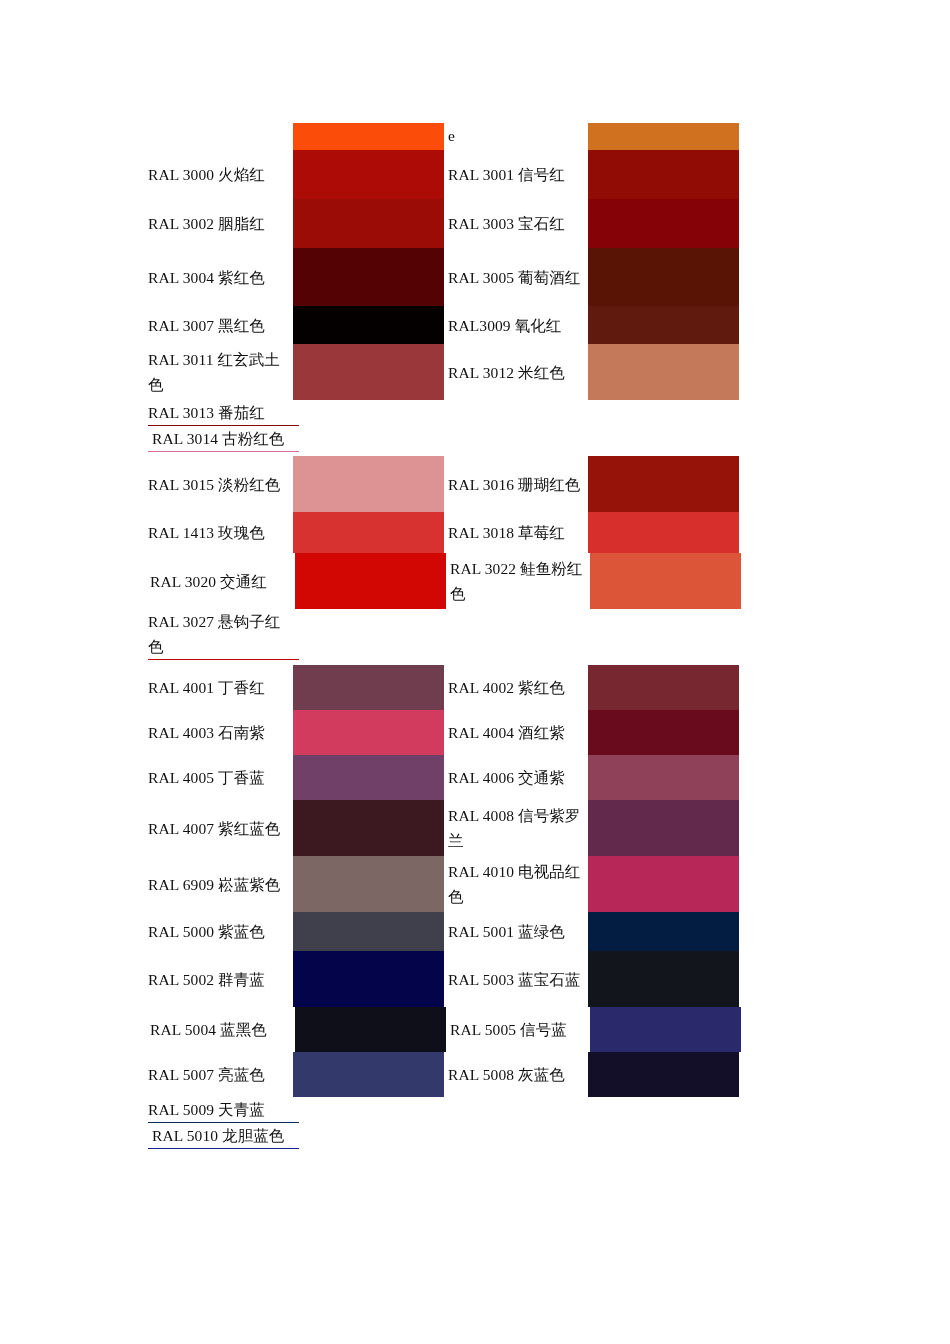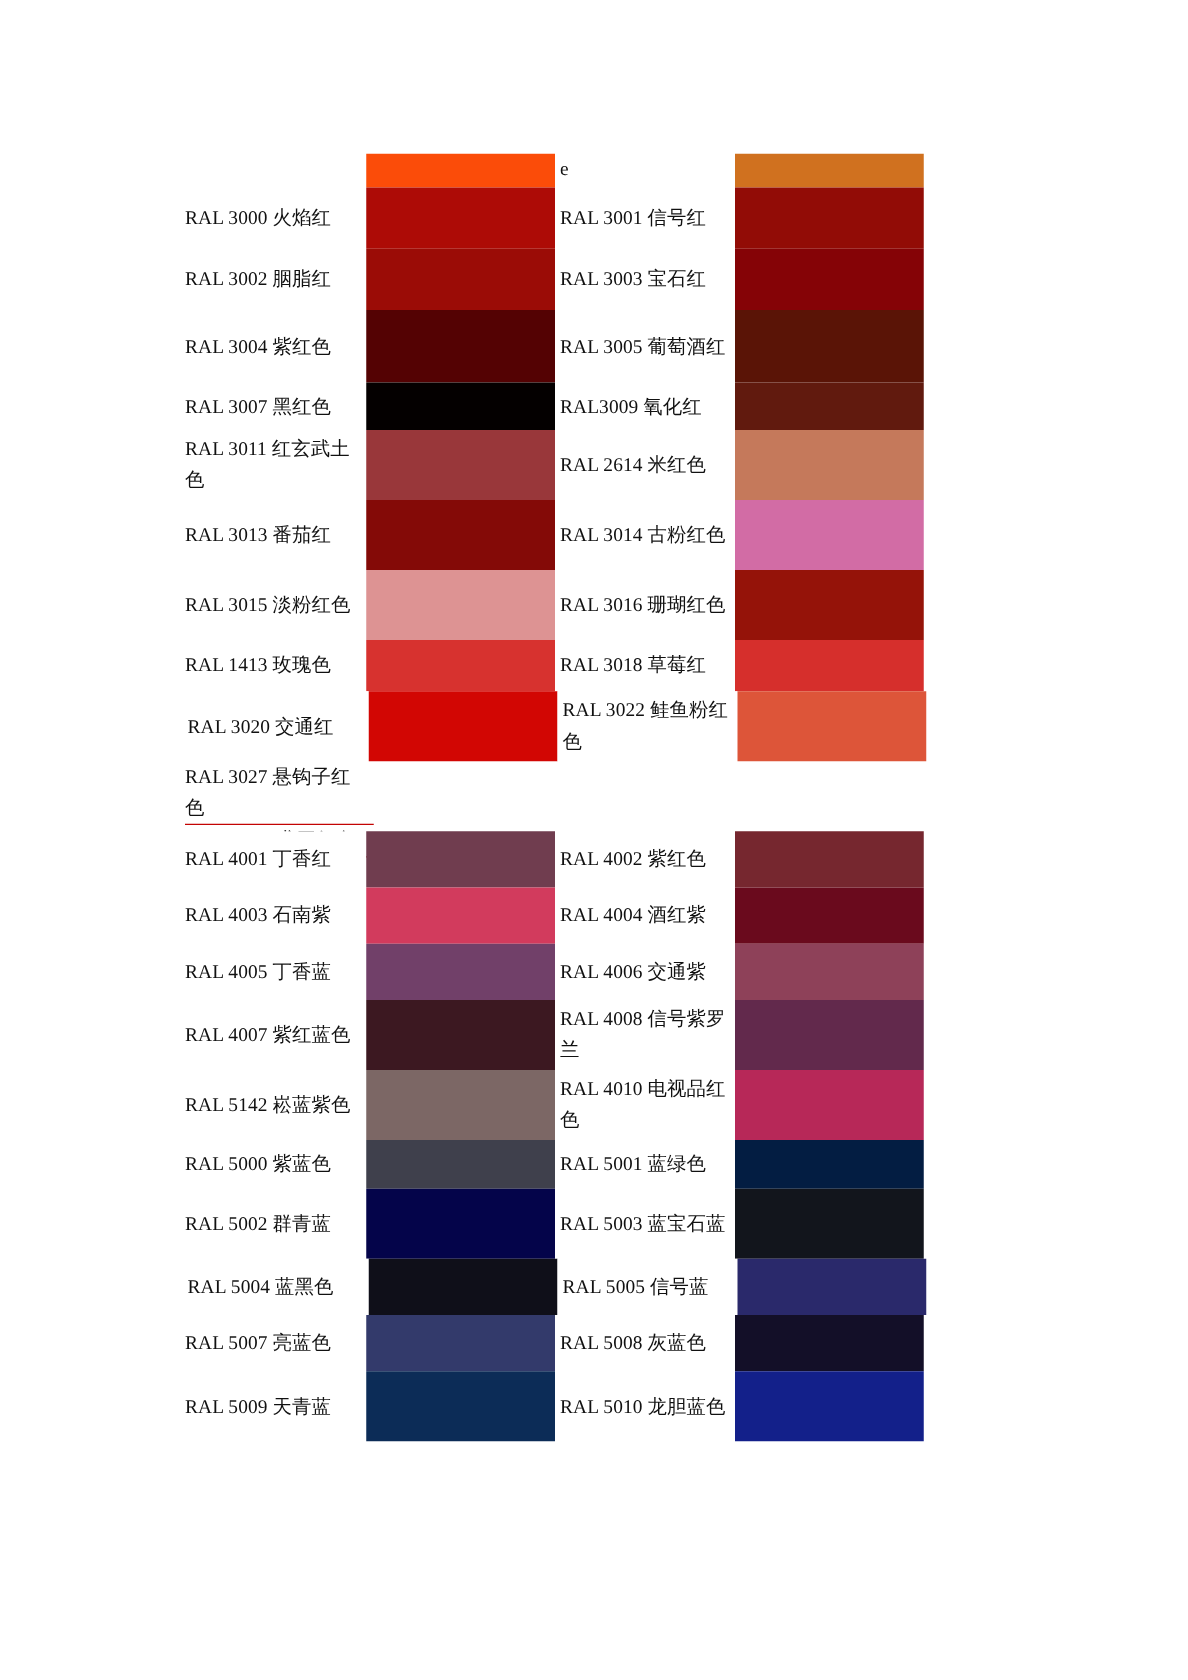--- a/index.html
+++ b/index.html
@@ -130,166 +130,166 @@
           <span class="txt">RAL3009 氧化红</span>
         </div>
         <div class="swatch-cell" style="background: rgb(97, 26, 14);"></div>
       </div>
       <div class="ral-row" style="height: 56px;">
         <div class="label-cell left">
           <span class="txt">RAL 3011 红玄武土色</span>
         </div>
         <div class="swatch-cell" style="background: rgb(153, 55, 58);"></div>
         <div class="label-cell right">
-          <span class="txt">RAL 2614 米红色</span>
+          <span class="txt">RAL 3012 米红色</span>
         </div>
         <div class="swatch-cell" style="background: rgb(197, 121, 91);"></div>
       </div>
+      <div class="ral-row" style="height: 56px; flex-direction: column;">
+        <div class="label-cell left">
+          <span class="txt">RAL 3013 番茄红</span>
+        </div>
+        <div class="swatch-cell" style="background: rgb(132, 10, 7);"></div>
+        <div class="label-cell right">
+          <span class="txt">RAL 3014 古粉红色</span>
+        </div>
+        <div class="swatch-cell" style="background: rgb(210, 108, 165);"></div>
+      </div>
+      <div class="ral-row" style="height: 56px; text-align: right;">
+        <div class="label-cell left">
+          <span class="txt">RAL 3015 淡粉红色</span>
+        </div>
+        <div class="swatch-cell" style="background: rgb(221, 147, 147);"></div>
+        <div class="label-cell right">
+          <span class="txt">RAL 3016 珊瑚红色</span>
+        </div>
+        <div class="swatch-cell" style="background: rgb(149, 19, 9);"></div>
+      </div>
+      <div class="ral-row" style="height: 41px;">
+        <div class="label-cell left">
+          <span class="txt">RAL 1413 玫瑰色</span>
+        </div>
+        <div class="swatch-cell" style="background: rgb(215, 50, 47);"></div>
+        <div class="label-cell right">
+          <span class="txt">RAL 3018 草莓红</span>
+        </div>
+        <div class="swatch-cell" style="background: rgb(214, 47, 44);"></div>
+      </div>
+      <div class="ral-row" style="height: 56px; justify-content: center;">
+        <div class="label-cell left">
+          <span class="txt">RAL 3020 交通红</span>
+        </div>
+        <div class="swatch-cell" style="background: rgb(210, 6, 3);"></div>
+        <div class="label-cell right">
+          <span class="txt">RAL 3022 鲑鱼粉红色</span>
+        </div>
+        <div class="swatch-cell" style="background: rgb(221, 85, 57);"></div>
+      </div>
+      <div class="ral-row" style="height: 56px; flex-direction: column;">
+        <div class="label-cell left">
+          <span class="txt">RAL 3027 悬钩子红色</span>
+        </div>
+        <div class="swatch-cell" style="background: rgb(195, 4, 3);"></div>
+        <div class="label-cell right">
+          <span class="txt">RAL 3031 戈亚红色</span>
+        </div>
+        <div class="swatch-cell" style="background: rgb(156, 24, 16);"></div>
+      </div>
+      <div class="ral-row" style="height: 45px;">
+        <div class="label-cell left">
+          <span class="txt">RAL 4001 丁香红</span>
+        </div>
+        <div class="swatch-cell" style="background: rgb(112, 61, 79);"></div>
+        <div class="label-cell right">
+          <span class="txt">RAL 4002 紫红色</span>
+        </div>
+        <div class="swatch-cell" style="background: rgb(118, 39, 47);"></div>
+      </div>
+      <div class="ral-row" style="height: 45px;">
+        <div class="label-cell left">
+          <span class="txt">RAL 4003 石南紫</span>
+        </div>
+        <div class="swatch-cell" style="background: rgb(210, 59, 93);"></div>
+        <div class="label-cell right">
+          <span class="txt">RAL 4004 酒红紫</span>
+        </div>
+        <div class="swatch-cell" style="background: rgb(106, 10, 29);"></div>
+      </div>
+      <div class="ral-row" style="height: 45px;">
+        <div class="label-cell left">
+          <span class="txt">RAL 4005 丁香蓝</span>
+        </div>
+        <div class="swatch-cell" style="background: rgb(113, 64, 105);"></div>
+        <div class="label-cell right">
+          <span class="txt">RAL 4006 交通紫</span>
+        </div>
+        <div class="swatch-cell" style="background: rgb(142, 65, 89);"></div>
+      </div>
       <div class="ral-row" style="height: 56px;">
         <div class="label-cell left">
-          <span class="txt">RAL 3013 番茄红</span>
-        </div>
-        <div class="swatch-cell" style="background: rgb(132, 10, 7);"></div>
-        <div class="label-cell right">
-          <span class="txt">RAL 3014 古粉红色</span>
-        </div>
-        <div class="swatch-cell" style="background: rgb(210, 108, 165);"></div>
-      </div>
-      <div class="ral-row" style="height: 56px; text-align: right;">
-        <div class="label-cell left">
-          <span class="txt">RAL 3015 淡粉红色</span>
-        </div>
-        <div class="swatch-cell" style="background: rgb(221, 147, 147);"></div>
-        <div class="label-cell right">
-          <span class="txt">RAL 3016 珊瑚红色</span>
-        </div>
-        <div class="swatch-cell" style="background: rgb(149, 19, 9);"></div>
-      </div>
-      <div class="ral-row" style="height: 41px;">
-        <div class="label-cell left">
-          <span class="txt">RAL 1413 玫瑰色</span>
-        </div>
-        <div class="swatch-cell" style="background: rgb(215, 50, 47);"></div>
-        <div class="label-cell right">
-          <span class="txt">RAL 3018 草莓红</span>
-        </div>
-        <div class="swatch-cell" style="background: rgb(214, 47, 44);"></div>
-      </div>
-      <div class="ral-row" style="height: 56px; justify-content: center;">
-        <div class="label-cell left">
-          <span class="txt">RAL 3020 交通红</span>
-        </div>
-        <div class="swatch-cell" style="background: rgb(210, 6, 3);"></div>
-        <div class="label-cell right">
-          <span class="txt">RAL 3022 鲑鱼粉红色</span>
-        </div>
-        <div class="swatch-cell" style="background: rgb(221, 85, 57);"></div>
+          <span class="txt">RAL 4007 紫红蓝色</span>
+        </div>
+        <div class="swatch-cell" style="background: rgb(60, 24, 33);"></div>
+        <div class="label-cell right">
+          <span class="txt">RAL 4008 信号紫罗兰</span>
+        </div>
+        <div class="swatch-cell" style="background: rgb(98, 41, 76);"></div>
+      </div>
+      <div class="ral-row" style="height: 56px;">
+        <div class="label-cell left">
+          <span class="txt">RAL 6909 崧蓝紫色</span>
+        </div>
+        <div class="swatch-cell" style="background: rgb(124, 103, 101);"></div>
+        <div class="label-cell right">
+          <span class="txt">RAL 4010 电视品红色</span>
+        </div>
+        <div class="swatch-cell" style="background: rgb(183, 40, 88);"></div>
+      </div>
+      <div class="ral-row" style="height: 39px;">
+        <div class="label-cell left">
+          <span class="txt">RAL 5000 紫蓝色</span>
+        </div>
+        <div class="swatch-cell" style="background: rgb(63, 64, 76);"></div>
+        <div class="label-cell right">
+          <span class="txt">RAL 5001 蓝绿色</span>
+        </div>
+        <div class="swatch-cell" style="background: rgb(3, 29, 66);"></div>
+      </div>
+      <div class="ral-row" style="height: 56px; text-align: center;">
+        <div class="label-cell left">
+          <span class="txt">RAL 5002 群青蓝</span>
+        </div>
+        <div class="swatch-cell" style="background: rgb(4, 4, 74);"></div>
+        <div class="label-cell right">
+          <span class="txt">RAL 5003 蓝宝石蓝</span>
+        </div>
+        <div class="swatch-cell" style="background: rgb(18, 21, 28);"></div>
+      </div>
+      <div class="ral-row" style="height: 45px; justify-content: center;">
+        <div class="label-cell left">
+          <span class="txt">RAL 5004 蓝黑色</span>
+        </div>
+        <div class="swatch-cell" style="background: rgb(15, 15, 25);"></div>
+        <div class="label-cell right">
+          <span class="txt">RAL 5005 信号蓝</span>
+        </div>
+        <div class="swatch-cell" style="background: rgb(42, 41, 107);"></div>
+      </div>
+      <div class="ral-row" style="height: 45px;">
+        <div class="label-cell left">
+          <span class="txt">RAL 5007 亮蓝色</span>
+        </div>
+        <div class="swatch-cell" style="background: rgb(51, 58, 107);"></div>
+        <div class="label-cell right">
+          <span class="txt">RAL 5008 灰蓝色</span>
+        </div>
+        <div class="swatch-cell" style="background: rgb(19, 15, 40);"></div>
       </div>
       <div class="ral-row" style="height: 56px; flex-direction: column;">
         <div class="label-cell left">
-          <span class="txt">RAL 3027 悬钩子红色</span>
-        </div>
-        <div class="swatch-cell" style="background: rgb(195, 4, 3);"></div>
-        <div class="label-cell right">
-          <span class="txt">RAL 3031 戈亚红色</span>
-        </div>
-        <div class="swatch-cell" style="background: rgb(156, 24, 16);"></div>
-      </div>
-      <div class="ral-row" style="height: 45px;">
-        <div class="label-cell left">
-          <span class="txt">RAL 4001 丁香红</span>
-        </div>
-        <div class="swatch-cell" style="background: rgb(112, 61, 79);"></div>
-        <div class="label-cell right">
-          <span class="txt">RAL 4002 紫红色</span>
-        </div>
-        <div class="swatch-cell" style="background: rgb(118, 39, 47);"></div>
-      </div>
-      <div class="ral-row" style="height: 45px;">
-        <div class="label-cell left">
-          <span class="txt">RAL 4003 石南紫</span>
-        </div>
-        <div class="swatch-cell" style="background: rgb(210, 59, 93);"></div>
-        <div class="label-cell right">
-          <span class="txt">RAL 4004 酒红紫</span>
-        </div>
-        <div class="swatch-cell" style="background: rgb(106, 10, 29);"></div>
-      </div>
-      <div class="ral-row" style="height: 45px;">
-        <div class="label-cell left">
-          <span class="txt">RAL 4005 丁香蓝</span>
-        </div>
-        <div class="swatch-cell" style="background: rgb(113, 64, 105);"></div>
-        <div class="label-cell right">
-          <span class="txt">RAL 4006 交通紫</span>
-        </div>
-        <div class="swatch-cell" style="background: rgb(142, 65, 89);"></div>
-      </div>
-      <div class="ral-row" style="height: 56px;">
-        <div class="label-cell left">
-          <span class="txt">RAL 4007 紫红蓝色</span>
-        </div>
-        <div class="swatch-cell" style="background: rgb(60, 24, 33);"></div>
-        <div class="label-cell right">
-          <span class="txt">RAL 4008 信号紫罗兰</span>
-        </div>
-        <div class="swatch-cell" style="background: rgb(98, 41, 76);"></div>
-      </div>
-      <div class="ral-row" style="height: 56px;">
-        <div class="label-cell left">
-          <span class="txt">RAL 5142 崧蓝紫色</span>
-        </div>
-        <div class="swatch-cell" style="background: rgb(124, 103, 101);"></div>
-        <div class="label-cell right">
-          <span class="txt">RAL 4010 电视品红色</span>
-        </div>
-        <div class="swatch-cell" style="background: rgb(183, 40, 88);"></div>
-      </div>
-      <div class="ral-row" style="height: 39px;">
-        <div class="label-cell left">
-          <span class="txt">RAL 5000 紫蓝色</span>
-        </div>
-        <div class="swatch-cell" style="background: rgb(63, 64, 76);"></div>
-        <div class="label-cell right">
-          <span class="txt">RAL 5001 蓝绿色</span>
-        </div>
-        <div class="swatch-cell" style="background: rgb(3, 29, 66);"></div>
-      </div>
-      <div class="ral-row" style="height: 56px; text-align: center;">
-        <div class="label-cell left">
-          <span class="txt">RAL 5002 群青蓝</span>
-        </div>
-        <div class="swatch-cell" style="background: rgb(4, 4, 74);"></div>
-        <div class="label-cell right">
-          <span class="txt">RAL 5003 蓝宝石蓝</span>
-        </div>
-        <div class="swatch-cell" style="background: rgb(18, 21, 28);"></div>
-      </div>
-      <div class="ral-row" style="height: 45px; justify-content: center;">
-        <div class="label-cell left">
-          <span class="txt">RAL 5004 蓝黑色</span>
-        </div>
-        <div class="swatch-cell" style="background: rgb(15, 15, 25);"></div>
-        <div class="label-cell right">
-          <span class="txt">RAL 5005 信号蓝</span>
-        </div>
-        <div class="swatch-cell" style="background: rgb(42, 41, 107);"></div>
-      </div>
-      <div class="ral-row" style="height: 45px;">
-        <div class="label-cell left">
-          <span class="txt">RAL 5007 亮蓝色</span>
-        </div>
-        <div class="swatch-cell" style="background: rgb(51, 58, 107);"></div>
-        <div class="label-cell right">
-          <span class="txt">RAL 5008 灰蓝色</span>
-        </div>
-        <div class="swatch-cell" style="background: rgb(19, 15, 40);"></div>
-      </div>
-      <div class="ral-row" style="height: 56px;">
-        <div class="label-cell left">
           <span class="txt">RAL 5009 天青蓝</span>
         </div>
         <div class="swatch-cell" style="background: rgb(12, 44, 87);"></div>
         <div class="label-cell right">
           <span class="txt">RAL 5010 龙胆蓝色</span>
         </div>
         <div class="swatch-cell" style="background: rgb(19, 32, 138);"></div>
       </div>
     </div>
 

